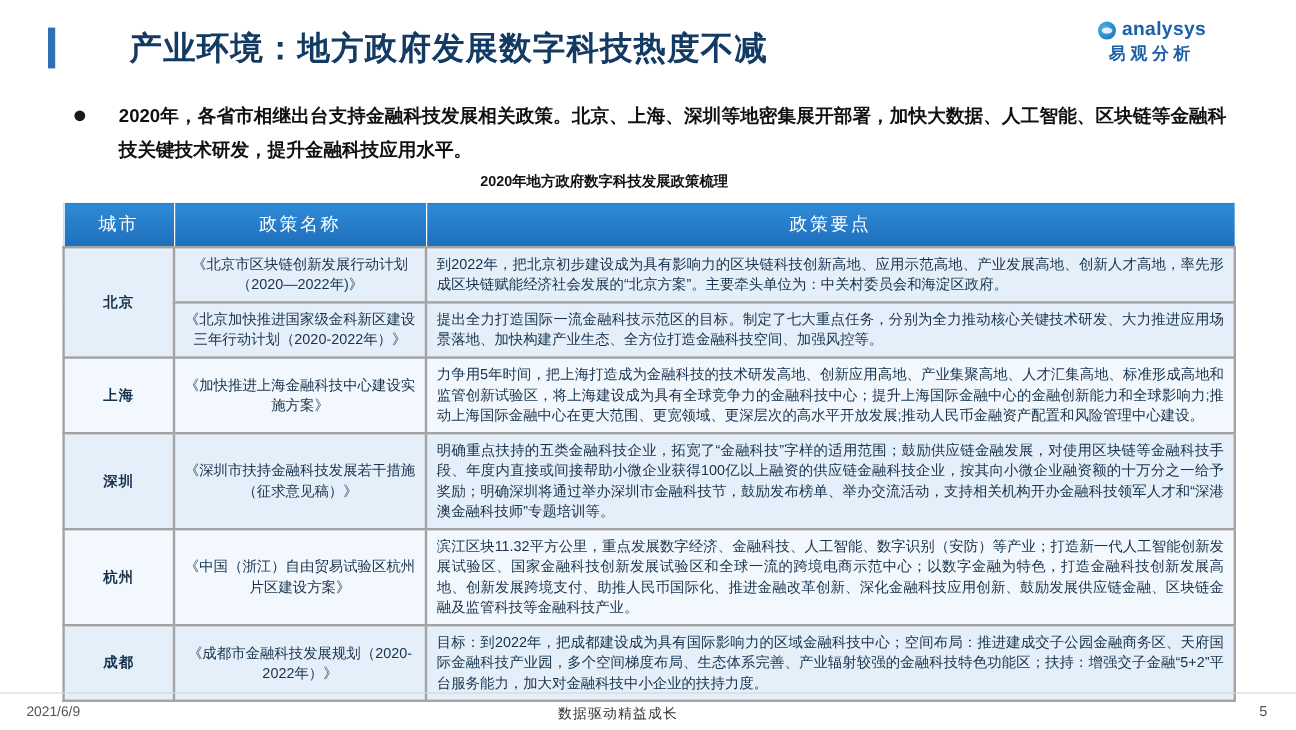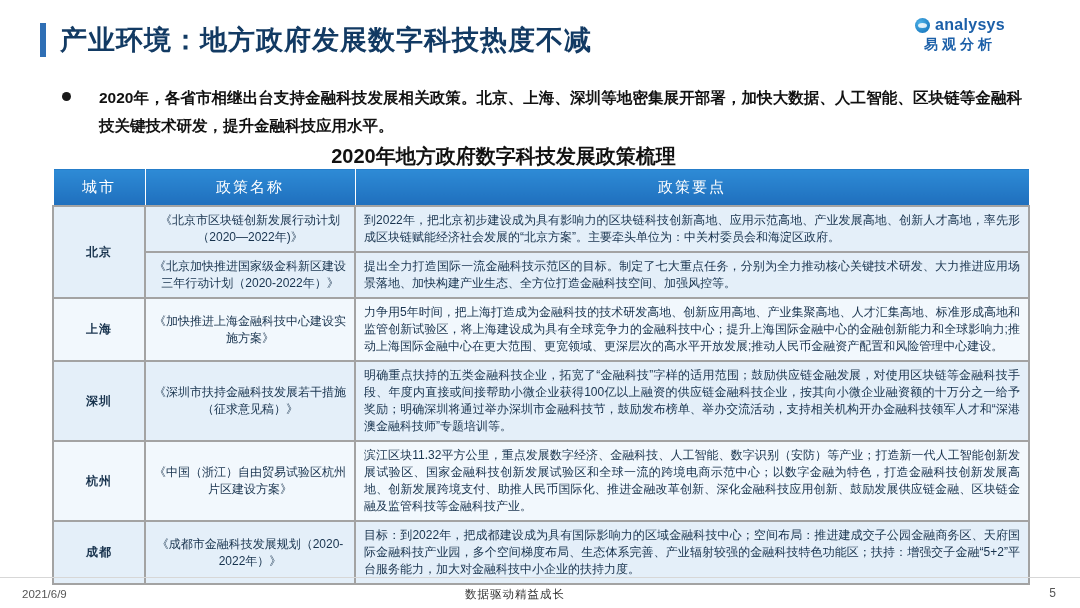--- a/index.html
+++ b/index.html
@@ -35,20 +35,21 @@
     height: 34px;
     background: #2f6fb5;
     margin-right: 14px;
   }
   .title-text {
     font-size: 27px;
     font-weight: bold;
     color: #123a63;
     letter-spacing: 1px;
     white-space: nowrap;
+    margin-left: 48px;
   }
 
   
   .logo {
     position: absolute;
     top: 16px;
     right: 45px;
     text-align: center;
     width: 150px;
   }
@@ -115,21 +116,21 @@
     text-align: justify;
   }
 
   
   .table-title {
     position: absolute;
     top: 143px;
     left: 0;
     width: 1007px;
     text-align: center;
-    font-size: 20px;
+    font-size: 12px;
     font-weight: bold;
     color: #111111;
   }
 
   
   table.policy {
     position: absolute;
     top: 168px;
     left: 52px;
     width: 976px;

